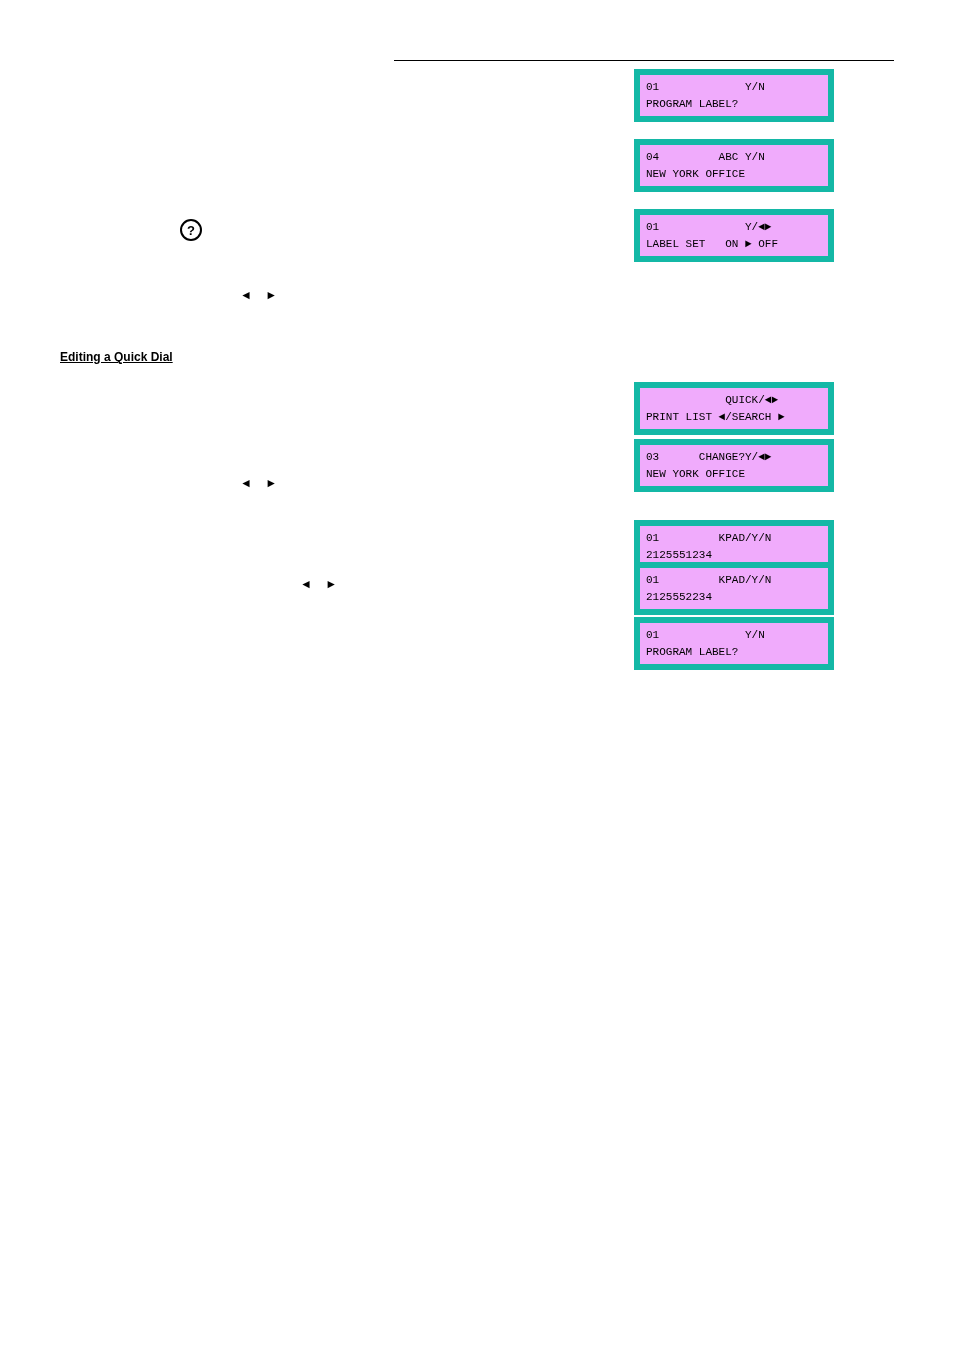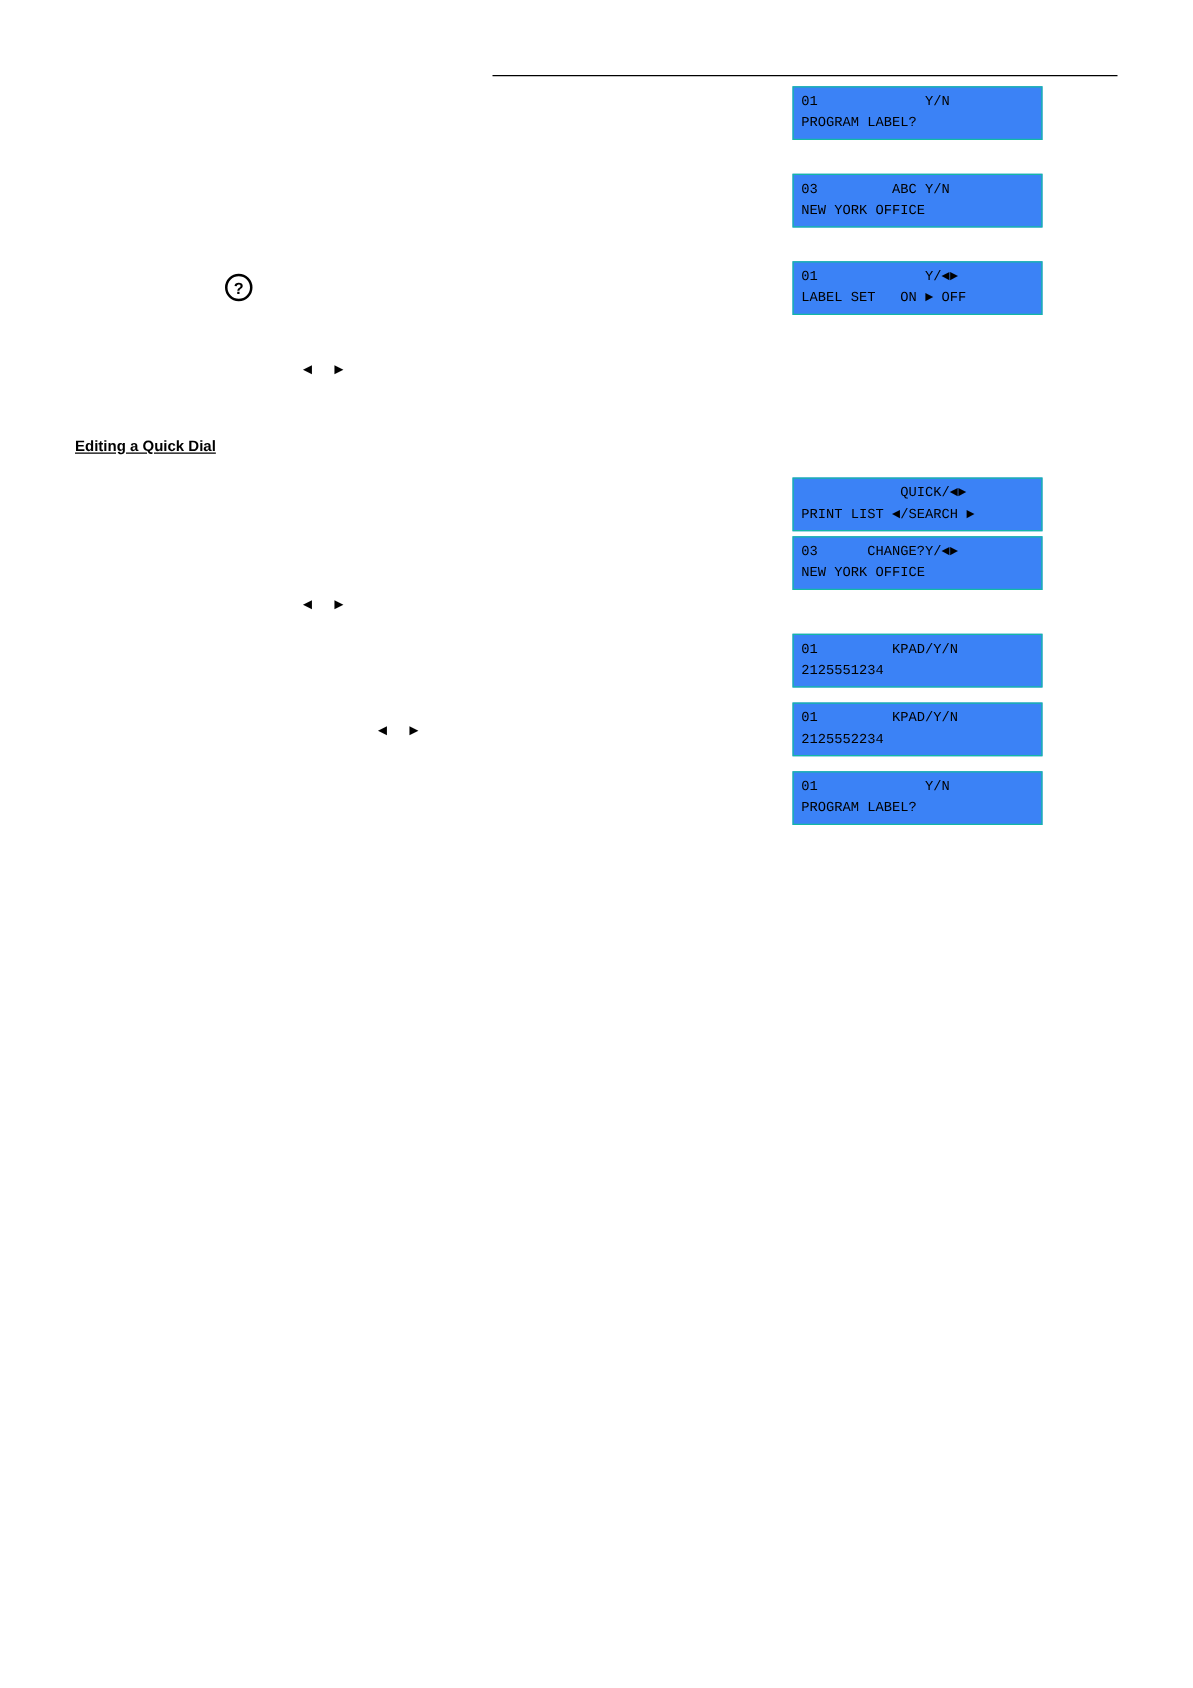--- a/index.html
+++ b/index.html
@@ -25,22 +25,22 @@
     .top-rule {
       border: none;
       border-top: 1px solid #000;
       width: 60%;
       margin-left: auto;
       margin-bottom: 0;
     }
 
     
     .lcd-box {
-      border: 1px solid #14b8a6;
-      background: #3b82f6;
+      border: 6px solid #14b8a6;
+      background: #f0abfc;
       font-family: 'Courier New', Courier, monospace;
       font-size: 11px;
       padding: 4px 6px;
       width: 200px;
       line-height: 1.5;
       display: block;
       white-space: pre;
     }
 
     
@@ -85,21 +85,21 @@
 
   <div style="position: relative; height: 70px; margin-top: 8px;">
     <div class="right-col" style="top: 0;">
       <div class="lcd-box"><span>01             Y/N</span>
 <span>PROGRAM LABEL?</span></div>
     </div>
   </div>
 
   <div style="position: relative; height: 70px;">
     <div class="right-col" style="top: 0;">
-      <div class="lcd-box"><span>03         ABC Y/N</span>
+      <div class="lcd-box"><span>04         ABC Y/N</span>
 <span>NEW YORK OFFICE</span></div>
     </div>
   </div>
 
   <div style="position: relative; height: 70px;">
 
     <div style="position: absolute; left: 120px; top: 10px;">
       <span class="help-circle">
         <span>?</span>
       </span>
@@ -140,21 +140,21 @@
     <div style="position: absolute; left: 180px; top: 8px;">
       <span class="arrows">
         <span>◄</span>
         &nbsp;&nbsp;
         <span>►</span>
       </span>
     </div>
   </div>
 
   <div style="position: relative; height: 55px;">
-    <div class="right-col" style="top: 0;">
+    <div class="right-col" style="top: 13px;">
       <div class="lcd-box"><span>01         KPAD/Y/N</span>
 <span>2125551234</span></div>
     </div>
   </div>
 
   <div style="position: relative; height: 55px;">
     <div style="position: absolute; left: 240px; top: 14px;">
       <span class="arrows">
         <span>◄</span>
         &nbsp;&nbsp;

